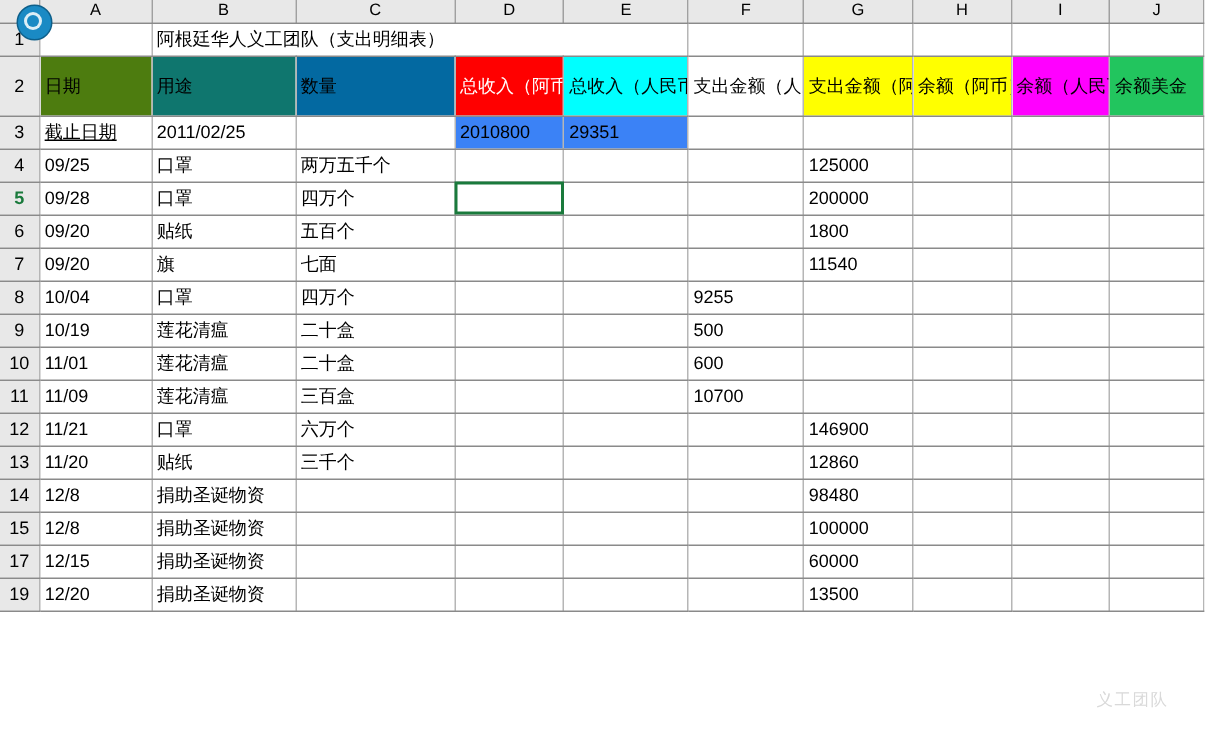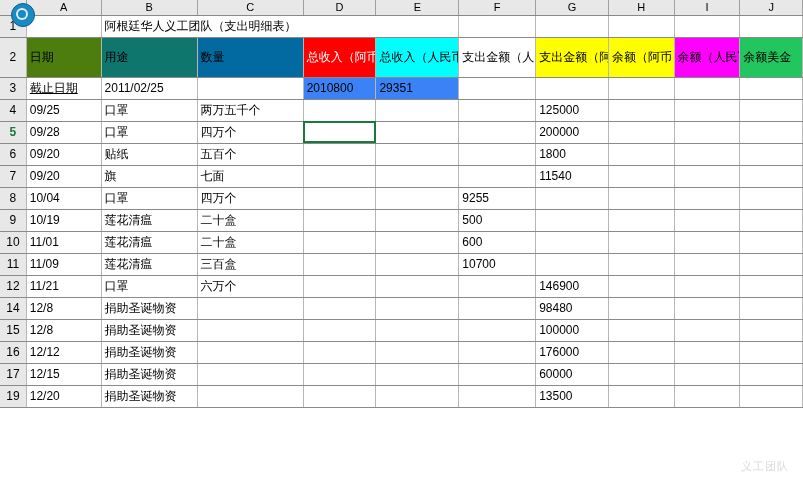--- a/index.html
+++ b/index.html
@@ -107,21 +107,21 @@
   .hdr-J { background: #22c55e; }
   .cyan-fill { background: #3b82f6; }
   .r3-a { font-weight: bold; text-decoration: underline; }
   .num-bold { font-weight: bold; font-size: 13px; }
   .sel-cell {
     outline: 2px solid #1a7a3c;
     outline-offset: -2px;
   }
   .watermark {
     position: absolute;
-    right: 14px;
+    right: 24px;
     bottom: 14px;
     font-size: 11px;
     color: #d9d9d9;
     letter-spacing: 1px;
     pointer-events: none;
   }
   .logo {
     position: absolute;
     left: 5px;
     top: 3px;
@@ -356,20 +356,33 @@
         <td>六万个</td>
         <td></td>
         <td></td>
         <td></td>
         <td>146900</td>
         <td></td>
         <td></td>
         <td></td>
       </tr>
 
+      <tr class="data">
+        <td class="rowhead">13</td>
+        <td>11/20</td>
+        <td>贴纸</td>
+        <td>三千个</td>
+        <td></td>
+        <td></td>
+        <td></td>
+        <td>12860</td>
+        <td></td>
+        <td></td>
+        <td></td>
+      </tr>
 
       <tr class="data">
         <td class="rowhead">14</td>
         <td>12/8</td>
         <td>捐助圣诞物资</td>
         <td></td>
         <td></td>
         <td></td>
         <td></td>
         <td>98480</td>
@@ -385,33 +398,20 @@
         <td></td>
         <td></td>
         <td></td>
         <td></td>
         <td>100000</td>
         <td></td>
         <td></td>
         <td></td>
       </tr>
 
-      <tr class="data">
-        <td class="rowhead">16</td>
-        <td>12/12</td>
-        <td>捐助圣诞物资</td>
-        <td></td>
-        <td></td>
-        <td></td>
-        <td></td>
-        <td>176000</td>
-        <td></td>
-        <td></td>
-        <td></td>
-      </tr>
 
       <tr class="data">
         <td class="rowhead">17</td>
         <td>12/15</td>
         <td>捐助圣诞物资</td>
         <td></td>
         <td></td>
         <td></td>
         <td></td>
         <td>60000</td>

